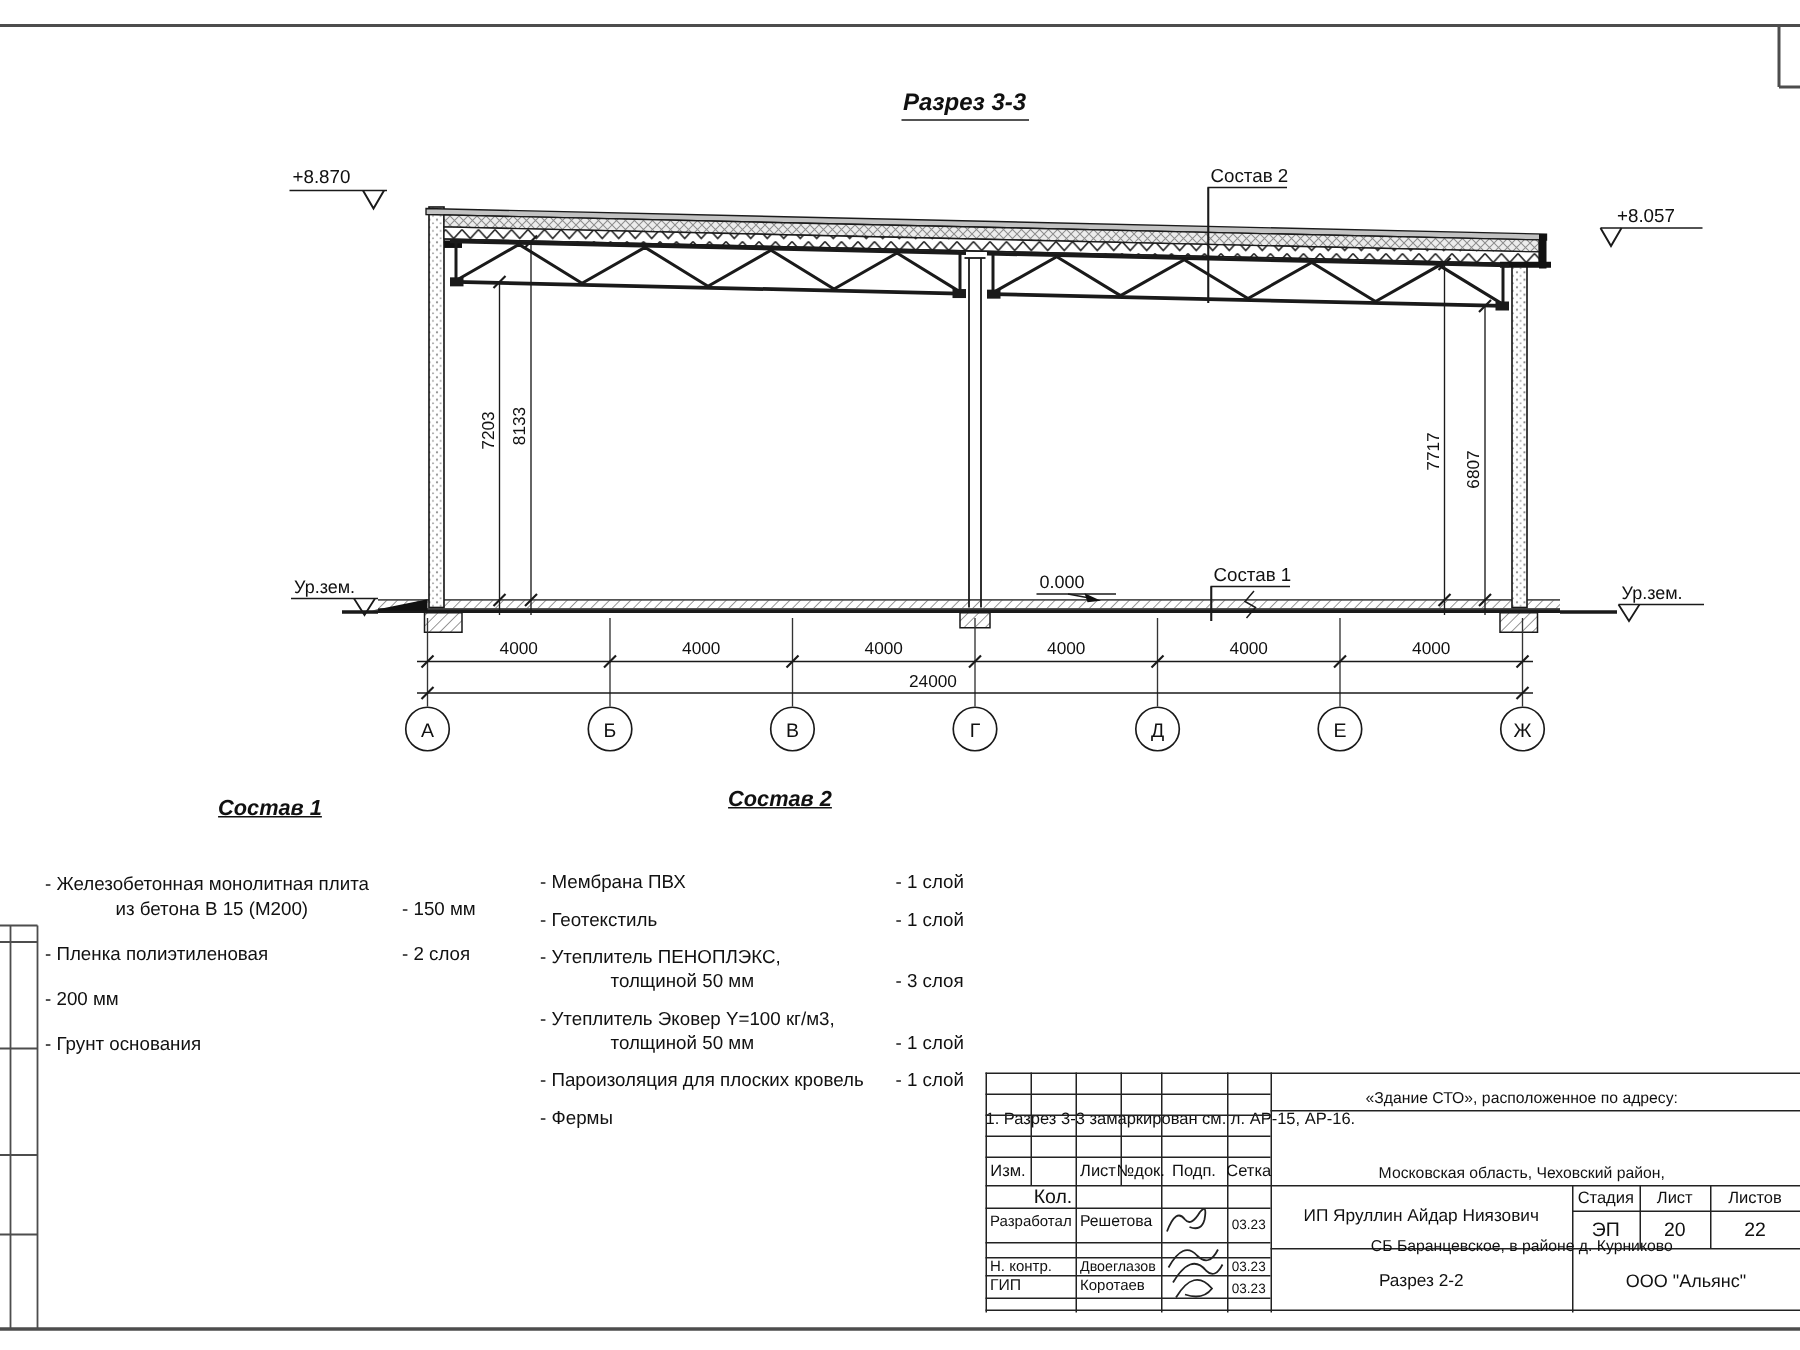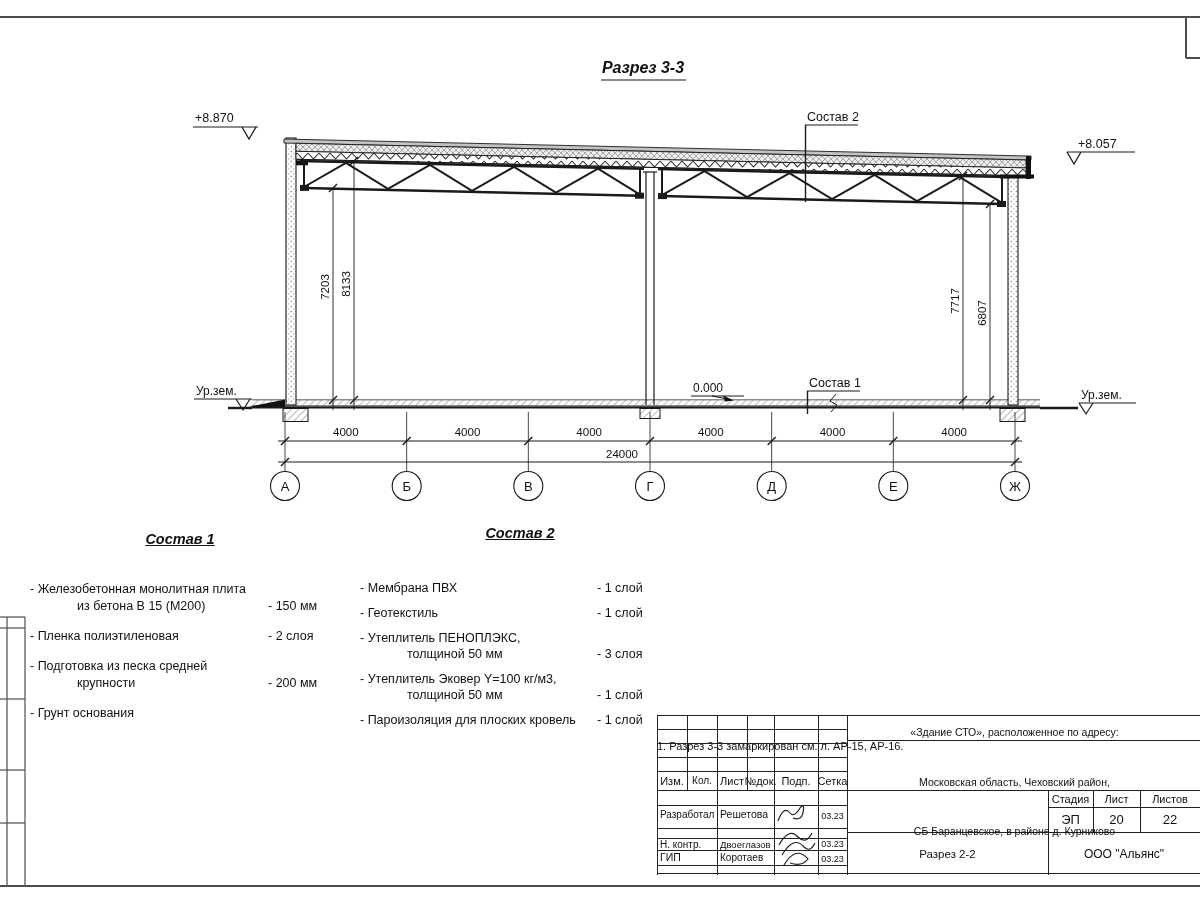--- a/index.html
+++ b/index.html
@@ -194,24 +194,20 @@
           </div>
           <div class="mval">- 150 мм</div>
         </div>
         <div class="mitem">
           <div class="mlines">
             <div>- Пленка полиэтиленовая</div>
           </div>
           <div class="mval">-  2 слоя</div>
         </div>
         <div class="mitem">
-          <div class="mlines">
-            <div>- Подготовка из песка средней</div>
-            <div>крупности</div>
-          </div>
           <div class="mval">- 200 мм</div>
         </div>
         <div class="mitem">
           <div class="mlines">
             <div>- Грунт основания</div>
           </div>
           <div class="mval"></div>
         </div>
       </div>
   </div>
@@ -243,20 +239,26 @@
             <div>- Утеплитель Эковер Y=100 кг/м3,</div>
             <div>толщиной 50 мм</div>
           </div>
           <div class="mval">- 1 слой</div>
         </div>
         <div class="mitem">
           <div class="mlines">
             <div>- Пароизоляция для плоских кровель</div>
           </div>
           <div class="mval">- 1 слой</div>
+        </div>
+        <div class="mitem">
+          <div class="mlines">
+            <div>- Фермы</div>
+          </div>
+          <div class="mval"></div>
         </div>
       </div>
   </div>
 
   <div class="note">1. Разрез 3-3 замаркирован см. л. АР-15, АР-16.</div>
 
   <div class="tb">
     <div class="hl th" style="left:0;top:0;width:543px"></div>
     <div class="hl th" style="left:0;top:158.4px;width:543px"></div>
     <div class="vl th" style="left:0;top:0;height:160px"></div>
@@ -279,21 +281,21 @@
     <div class="hl" style="left:0;top:90px;width:190px"></div>
     <div class="hl" style="left:0;top:113px;width:190px"></div>
     <div class="hl" style="left:0;top:123px;width:190px"></div>
     <div class="hl" style="left:0;top:135px;width:190px"></div>
     <div class="hl" style="left:0;top:150px;width:190px"></div>
     <div class="hl" style="left:190px;top:25px;width:353px"></div>
     <div class="hl" style="left:391px;top:92px;width:152px"></div>
     <div class="hl th" style="left:190px;top:117px;width:353px"></div>
 
     <div class="tc" style="left:0;top:56px;width:30px;height:19px;font-size:11px">Изм.</div>
-    <div class="tc" style="left:30px;top:56px;width:30px;height:19px;font-size:10px">Кол.</div>
+    <div class="tc" style="left:30px;top:73px;width:30px;height:19px;font-size:13px">Кол.</div>
     <div class="tc" style="left:60px;top:56px;width:30px;height:19px;font-size:11px">Лист</div>
     <div class="tc" style="left:90px;top:56px;width:27px;height:19px;font-size:11px">№док.</div>
     <div class="tc" style="left:117px;top:56px;width:44px;height:19px;font-size:11px">Подп.</div>
     <div class="tc" style="left:161px;top:56px;width:29px;height:19px;font-size:11px">Сетка</div>
 
     <div class="tc tcl" style="left:3px;top:90px;width:56px;height:18px;font-size:10px">Разработал</div>
     <div class="tc tcl" style="left:63px;top:90px;width:53px;height:18px;font-size:10.5px">Решетова</div>
     <div class="tc" style="left:162px;top:94px;width:27px;height:14px;font-size:9px">03.23</div>
 
     <div class="tc tcl" style="left:3px;top:121px;width:56px;height:16px;font-size:10px">Н. контр.</div>
@@ -311,20 +313,21 @@
       <path d="M10 64 Q22 44 34 58 Q28 66 16 62" fill="none" stroke="#222" stroke-width="1.2"></path>
     </svg>
 
 
     <div class="addr" style="left:190px;top:26px;width:335px;height:47px">
       <div>«Здание СТО», расположенное по адресу:</div>
       <div>Московская область, Чеховский район,</div>
       <div>СБ Баранцевское, в районе д. Курниково</div>
     </div>
 
+    <div class="tc" style="left:190px;top:75px;width:201px;height:42px;font-size:11.5px">ИП Яруллин Айдар Ниязович</div>
 
     <div class="tc" style="left:391px;top:75px;width:45px;height:17px;font-size:11px">Стадия</div>
     <div class="tc" style="left:436px;top:75px;width:47px;height:17px;font-size:11px">Лист</div>
     <div class="tc" style="left:483px;top:75px;width:60px;height:17px;font-size:11px">Листов</div>
     <div class="tc" style="left:391px;top:92px;width:45px;height:25px;font-size:13px">ЭП</div>
     <div class="tc" style="left:436px;top:92px;width:47px;height:25px;font-size:13px">20</div>
     <div class="tc" style="left:483px;top:92px;width:60px;height:25px;font-size:13px">22</div>
 
     <div class="tc" style="left:190px;top:117px;width:201px;height:43px;font-size:11.5px">Разрез 2-2</div>
     <div class="tc" style="left:391px;top:117px;width:152px;height:43px;font-size:12px">ООО "Альянс"</div>

